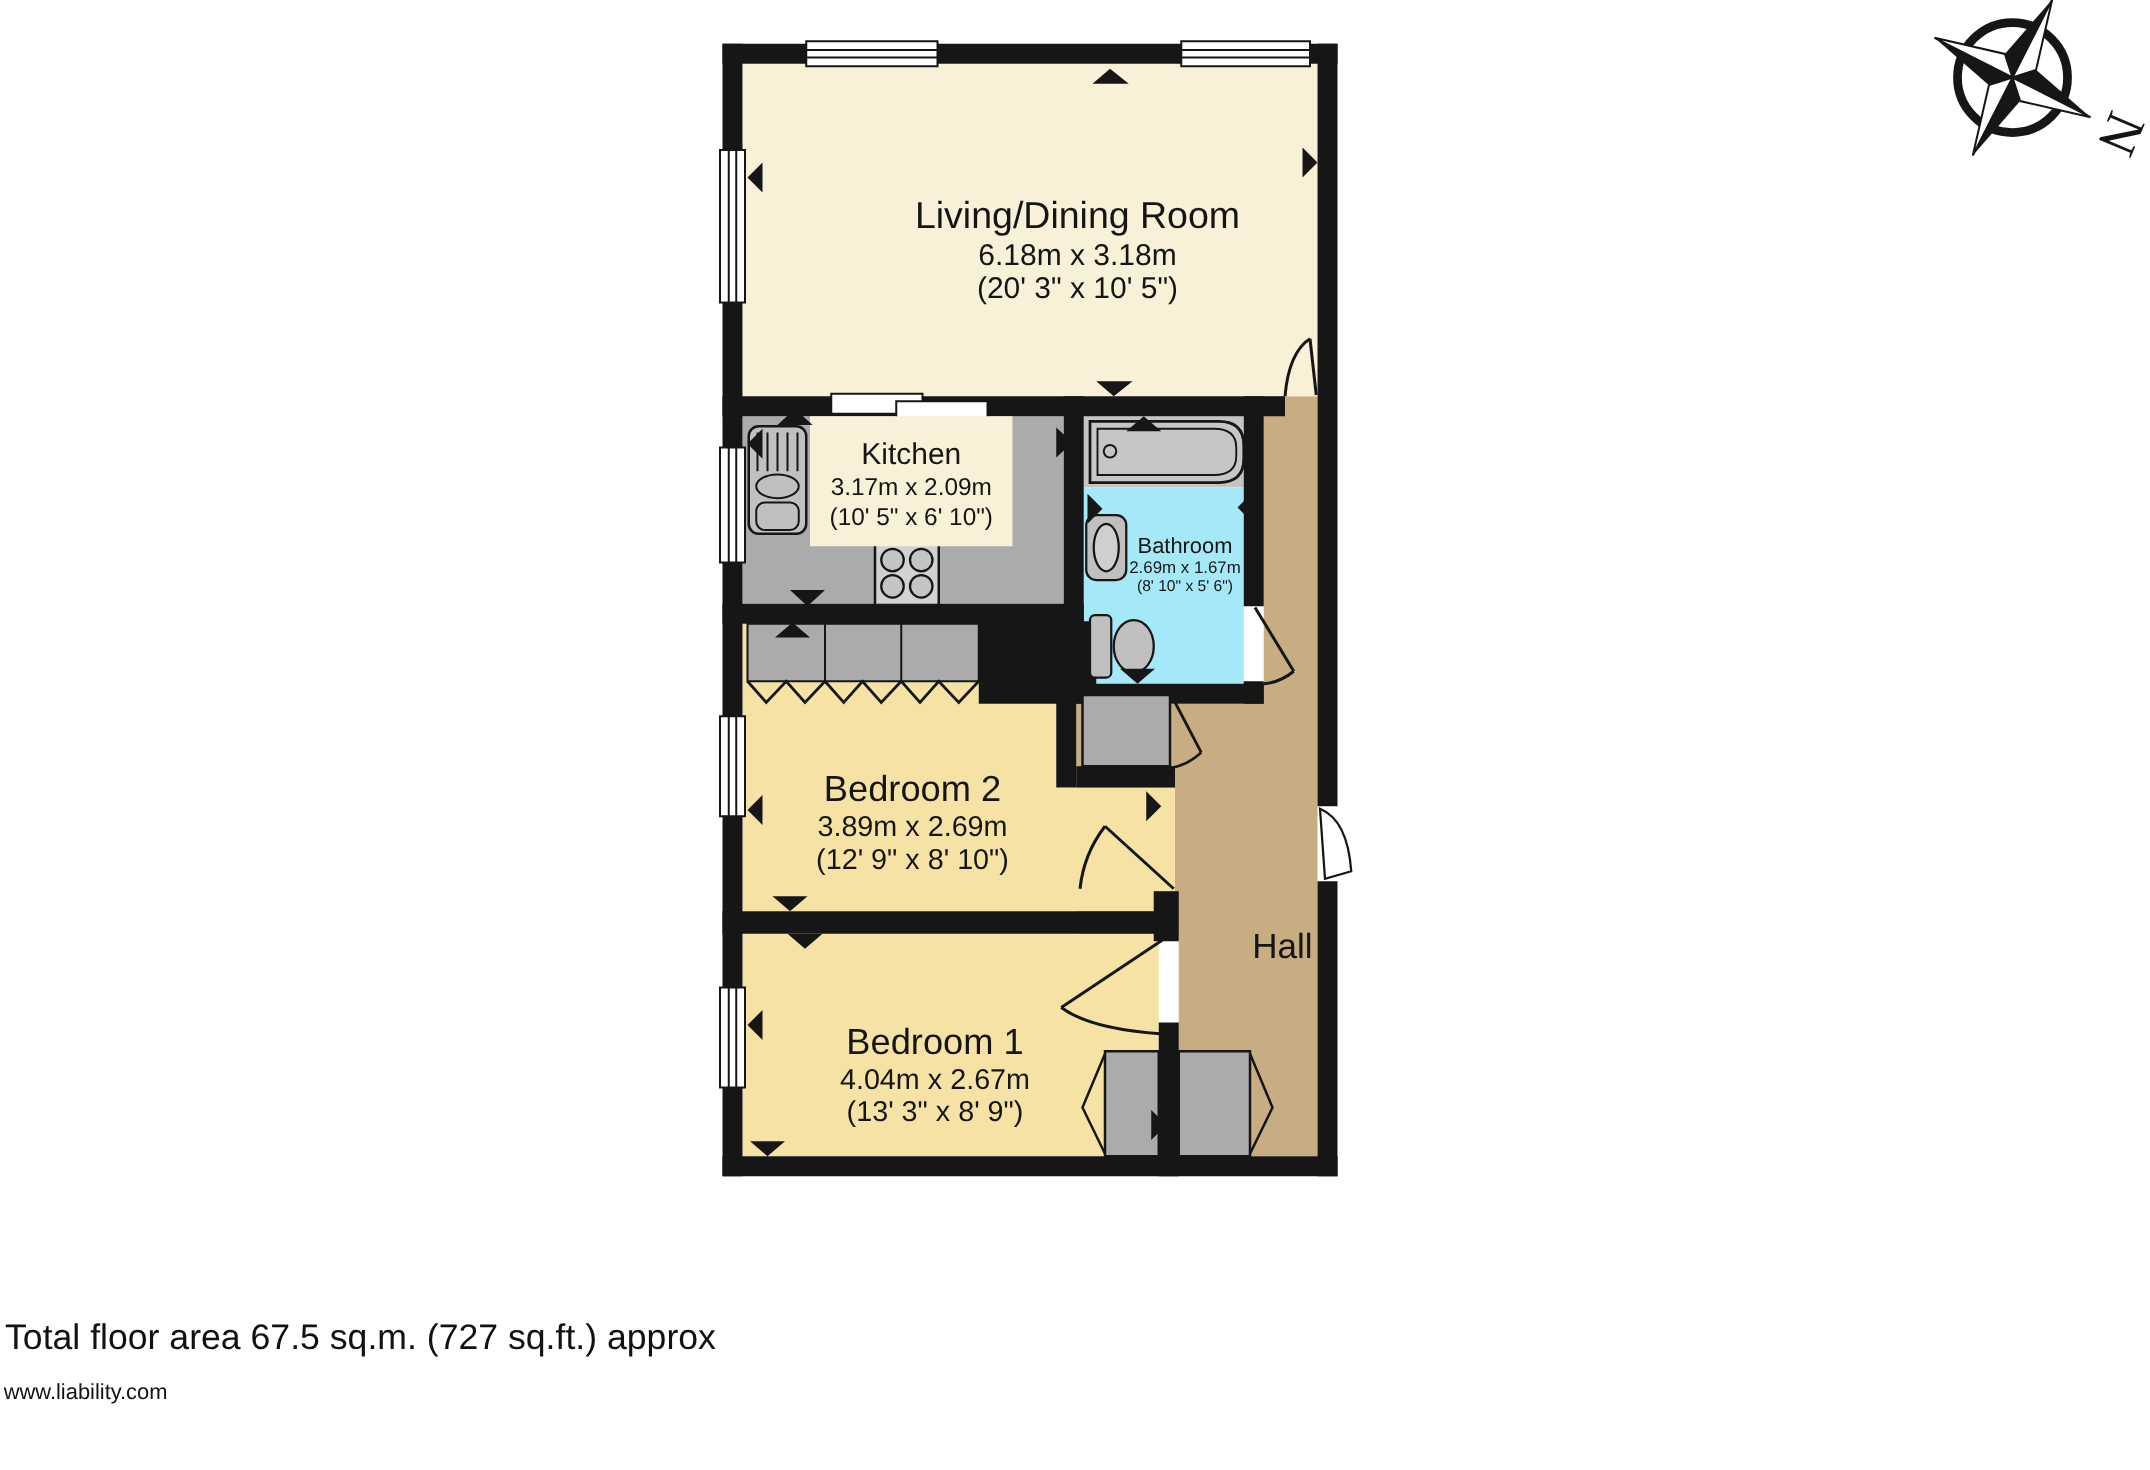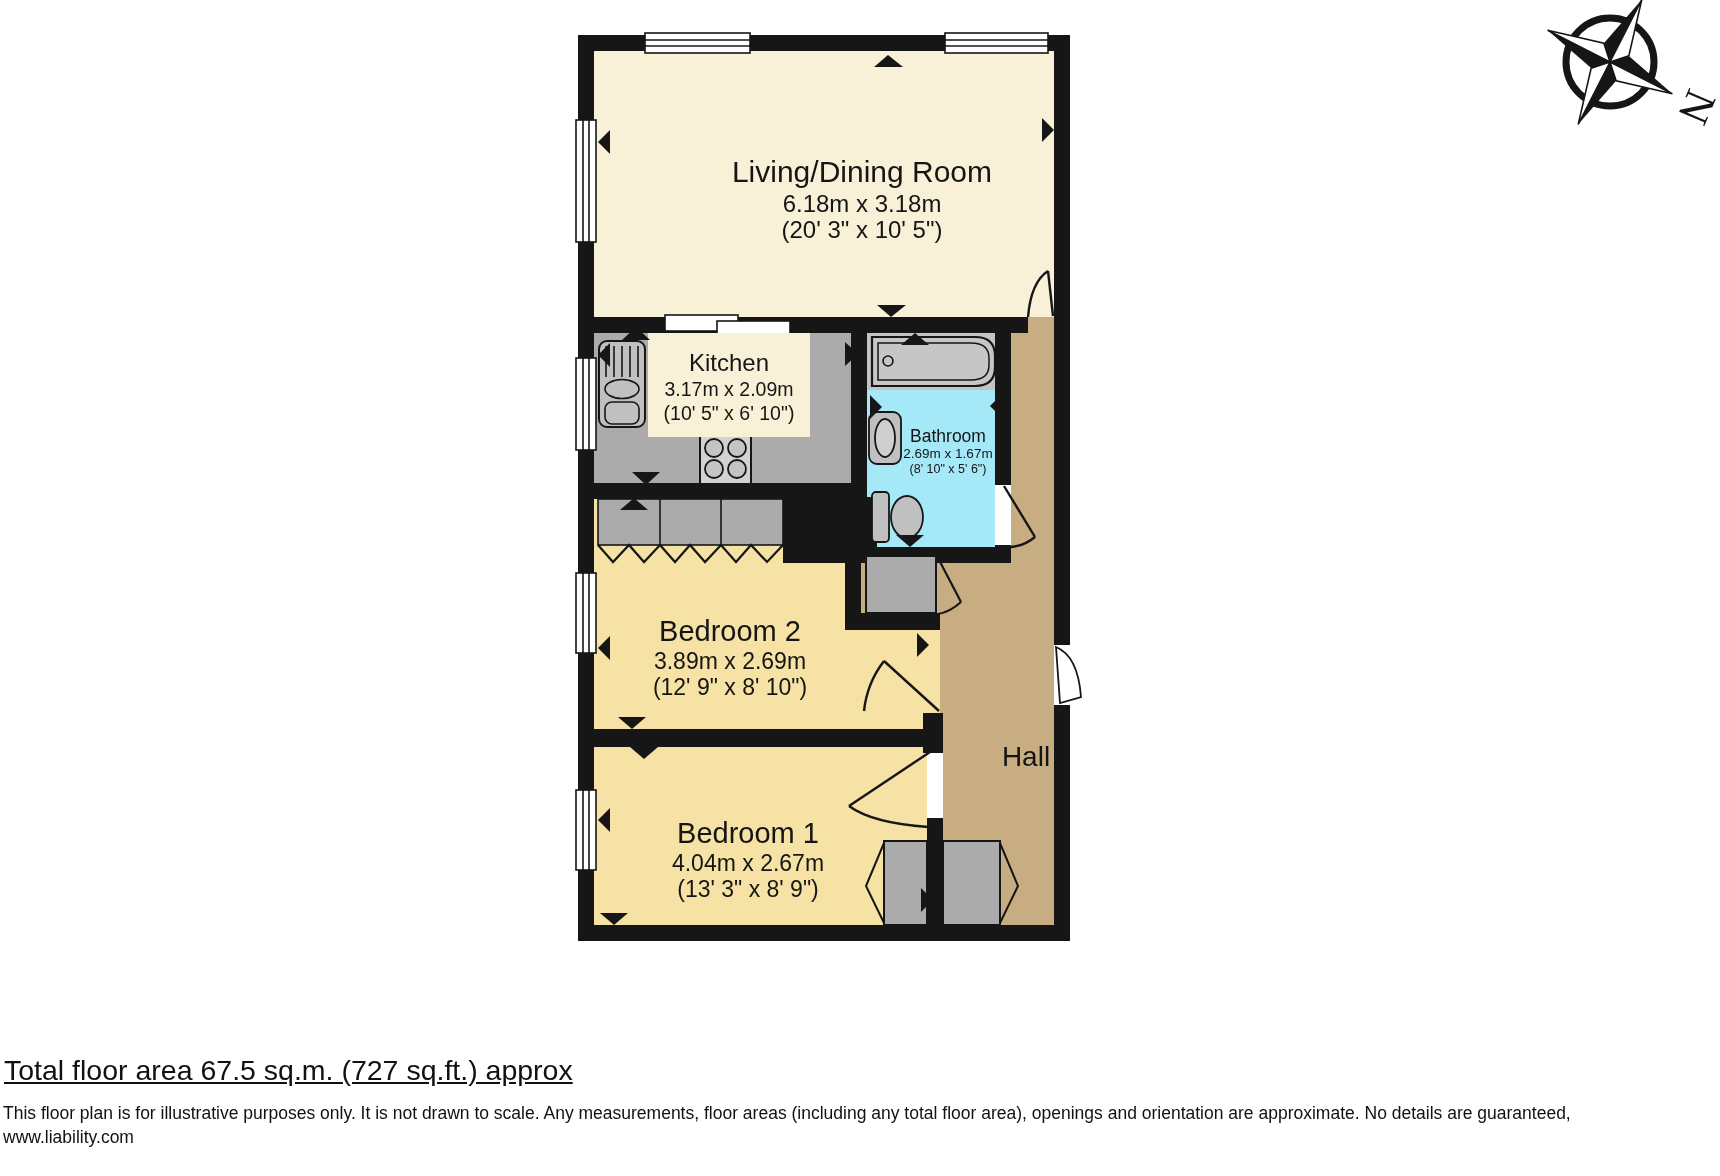--- a/index.html
+++ b/index.html
@@ -1,20 +1,20 @@
 <!DOCTYPE html>
 <html><head>
 <meta charset="utf-8">
 <style>
   html,body{margin:0;padding:0;background:#fff;}
   .screen{position:relative;width:1720px;height:1176px;background:#ffffff;overflow:hidden;
           font-family:"Liberation Sans",sans-serif;color:#111;}
   svg{position:absolute;left:0;top:0;}
   svg text{font-family:"Liberation Sans",sans-serif;fill:#151515;}
-  .footer-title{position:absolute;left:4px;top:1054px;font-size:28.5px;color:#111;white-space:nowrap;text-decoration:underline;}
+  .footer-title{position:absolute;left:4px;top:1054px;font-size:28.5px;color:#111;white-space:nowrap;}
   .disclaimer{position:absolute;left:3px;top:1102px;font-size:17.5px;line-height:23.5px;color:#111;}
   .disclaimer div{white-space:nowrap;}
 </style>
 </head>
 <body>
 
 <div class="screen">
 
 <svg width="1720" height="1176" viewBox="0 0 1720 1176">
 
@@ -247,17 +247,16 @@
           <polygon points="0,0 70,0 14,14" fill="#ffffff" stroke="#161616" stroke-width="1.6"></polygon>
         </g>
       </g>
     </g>
     <text transform="translate(1697,107) rotate(113)" text-anchor="middle" dominant-baseline="central" font-size="44" style="font-family:'Liberation Serif',serif;">N</text>
   </g>
 </svg>
 
   <div class="footer-title">Total floor area 67.5 sq.m. (727 sq.ft.) approx</div>
   <div class="disclaimer">
-    <div>This floor plan is for illustrative purposes only. It is not drawn to scale. Any measurements, floor areas (including any total floor area), openings and orientation are approximate. No details are guaranteed,</div>
     <div>www.liability.com</div>
   </div>
 
 </div>
 
 </body></html>

